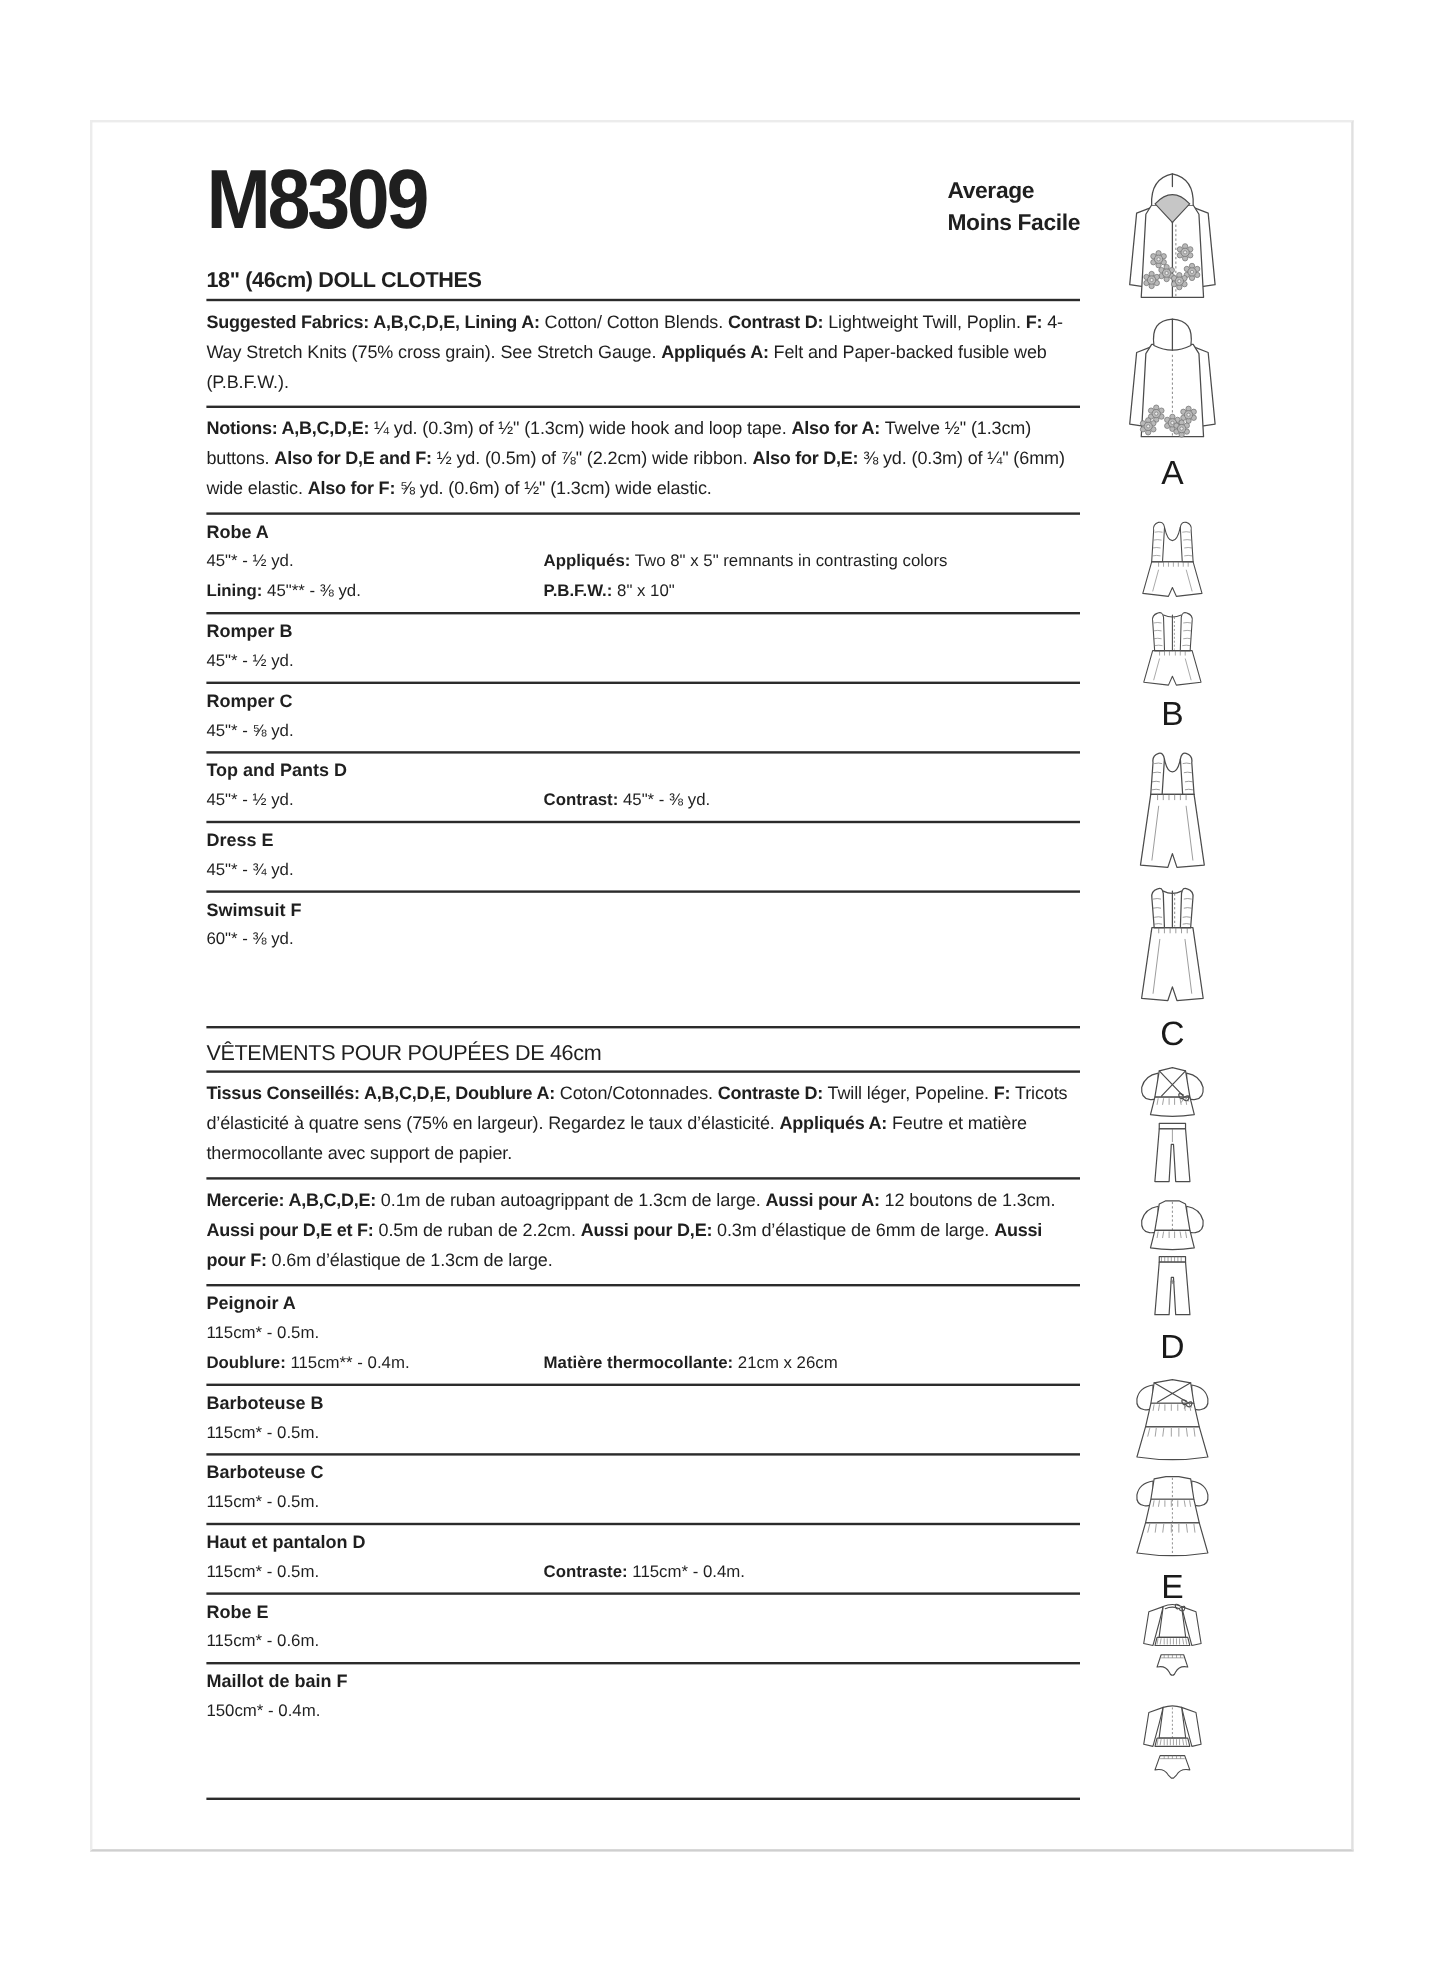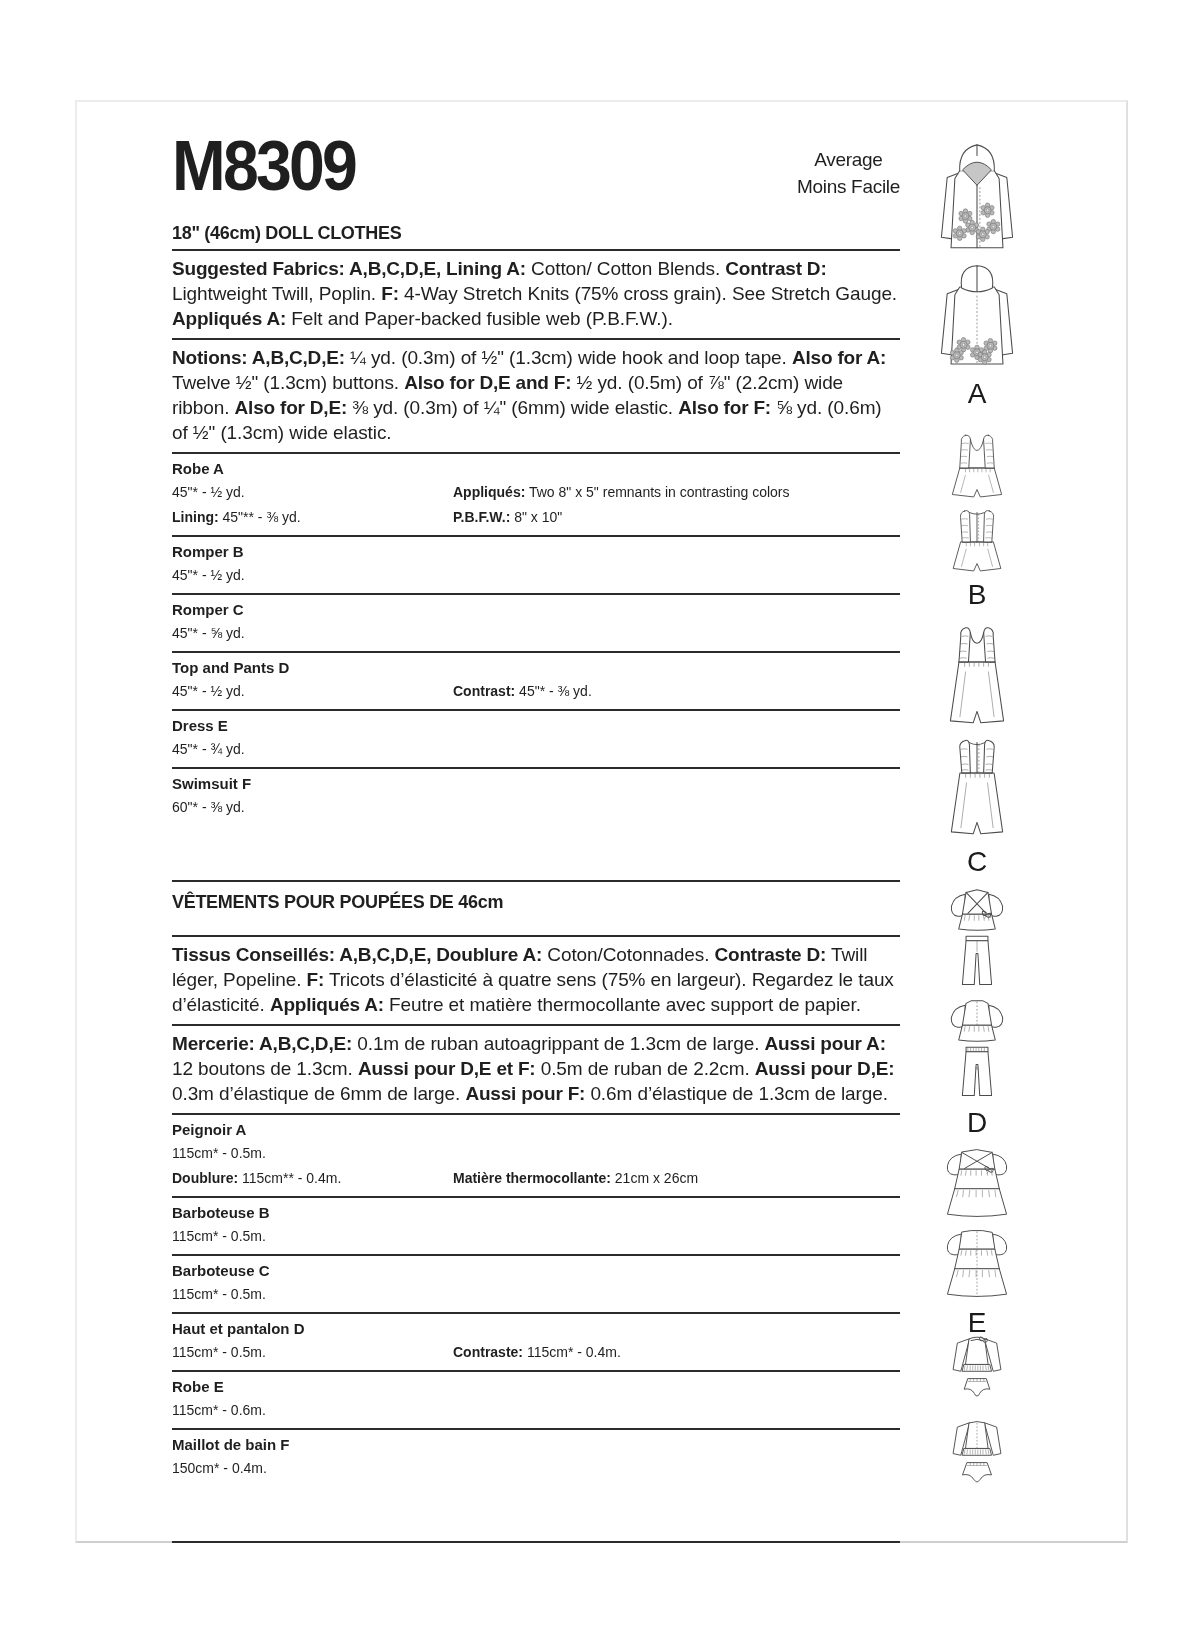--- a/index.html
+++ b/index.html
@@ -3,33 +3,33 @@
 <meta charset="utf-8">
 <style>
   html,body{margin:0;padding:0;background:#ffffff;}
   body{width:1200px;height:1650px;position:relative;font-family:"Liberation Sans",sans-serif;color:#1f1f1f;}
   .sheet{position:absolute;left:75px;top:100px;width:1053px;height:1443px;background:#fff;
          border:2px solid #ececec;border-bottom:2px solid #cfcfcf;border-right-color:#e0e0e0;box-sizing:border-box;}
   .content{position:absolute;left:95px;top:0;width:728px;}
   header{display:flex;justify-content:space-between;align-items:flex-start;padding-top:28px;height:86px;gap:18px;}
   h1{margin:0;font-size:70px;font-weight:bold;line-height:72px;letter-spacing:-3px;
      transform:scaleX(0.92);transform-origin:left top;white-space:nowrap;}
-  .difficulty{margin-top:16px;text-align:center;font-weight:normal;font-size:19px;line-height:27px;letter-spacing:-0.3px;}
+  .difficulty{margin-top:16px;text-align:left;font-weight:bold;font-size:19px;line-height:27px;letter-spacing:-0.3px;}
   h2.doc-title{margin:6px 0 0 0;font-size:18px;font-weight:bold;line-height:22px;letter-spacing:-0.3px;
      padding-bottom:5px;border-bottom:2.5px solid #2b2b2b;}
-  .para{margin:0;padding:5px 0 7px 0;font-size:19px;line-height:25px;border-bottom:2.5px solid #2b2b2b;letter-spacing:-0.1px;}
+  .para{margin:0;padding:5px 0 7px 0;font-size:15px;line-height:25px;border-bottom:2.5px solid #2b2b2b;letter-spacing:-0.1px;}
   .para b{letter-spacing:-0.2px;}
   .item{padding:4px 0 5px 0;border-bottom:2.5px solid #2b2b2b;}
   .item.gap-after{padding-bottom:60px;}
   .gname{font-size:15px;font-weight:bold;line-height:17px;margin:2px 0 3px 0;
          text-decoration-thickness:2px;text-underline-offset:3px;display:inline-block;}
   .row{display:flex;font-size:14px;line-height:25px;}
   .cellL{width:281px;flex:none;}
   .cellR{flex:1;}
-  .fr-head{margin:0;padding:9px 0 22px 0;font-size:18px;font-weight:bold;line-height:22px;letter-spacing:-0.3px;
+  .fr-head{margin:0;padding:9px 0 4px 0;font-size:18px;font-weight:normal;line-height:22px;letter-spacing:-0.3px;
            border-bottom:2.5px solid #2b2b2b;}
   .figs{position:absolute;left:800px;top:0;width:200px;}
   .figblock{position:absolute;left:0;width:200px;text-align:center;}
   .figblock svg{display:block;margin:0 auto 5px auto;}
   .figlabel{font-size:28px;line-height:30px;color:#1a1a1a;font-weight:400;margin-top:1px;}
   svg .o{fill:#ffffff;stroke:#4c4c4c;stroke-width:1.1;stroke-linejoin:round;stroke-linecap:round;}
   svg .n{fill:none;stroke:#4c4c4c;stroke-width:1.1;stroke-linejoin:round;stroke-linecap:round;}
   svg .d{fill:none;stroke:#6a6a6a;stroke-width:0.7;stroke-dasharray:2,2;}
   svg .t{fill:none;stroke:#6f6f6f;stroke-width:0.6;}
   svg .grayfill{fill:#c6c6c6;stroke:#4c4c4c;stroke-width:1;}

